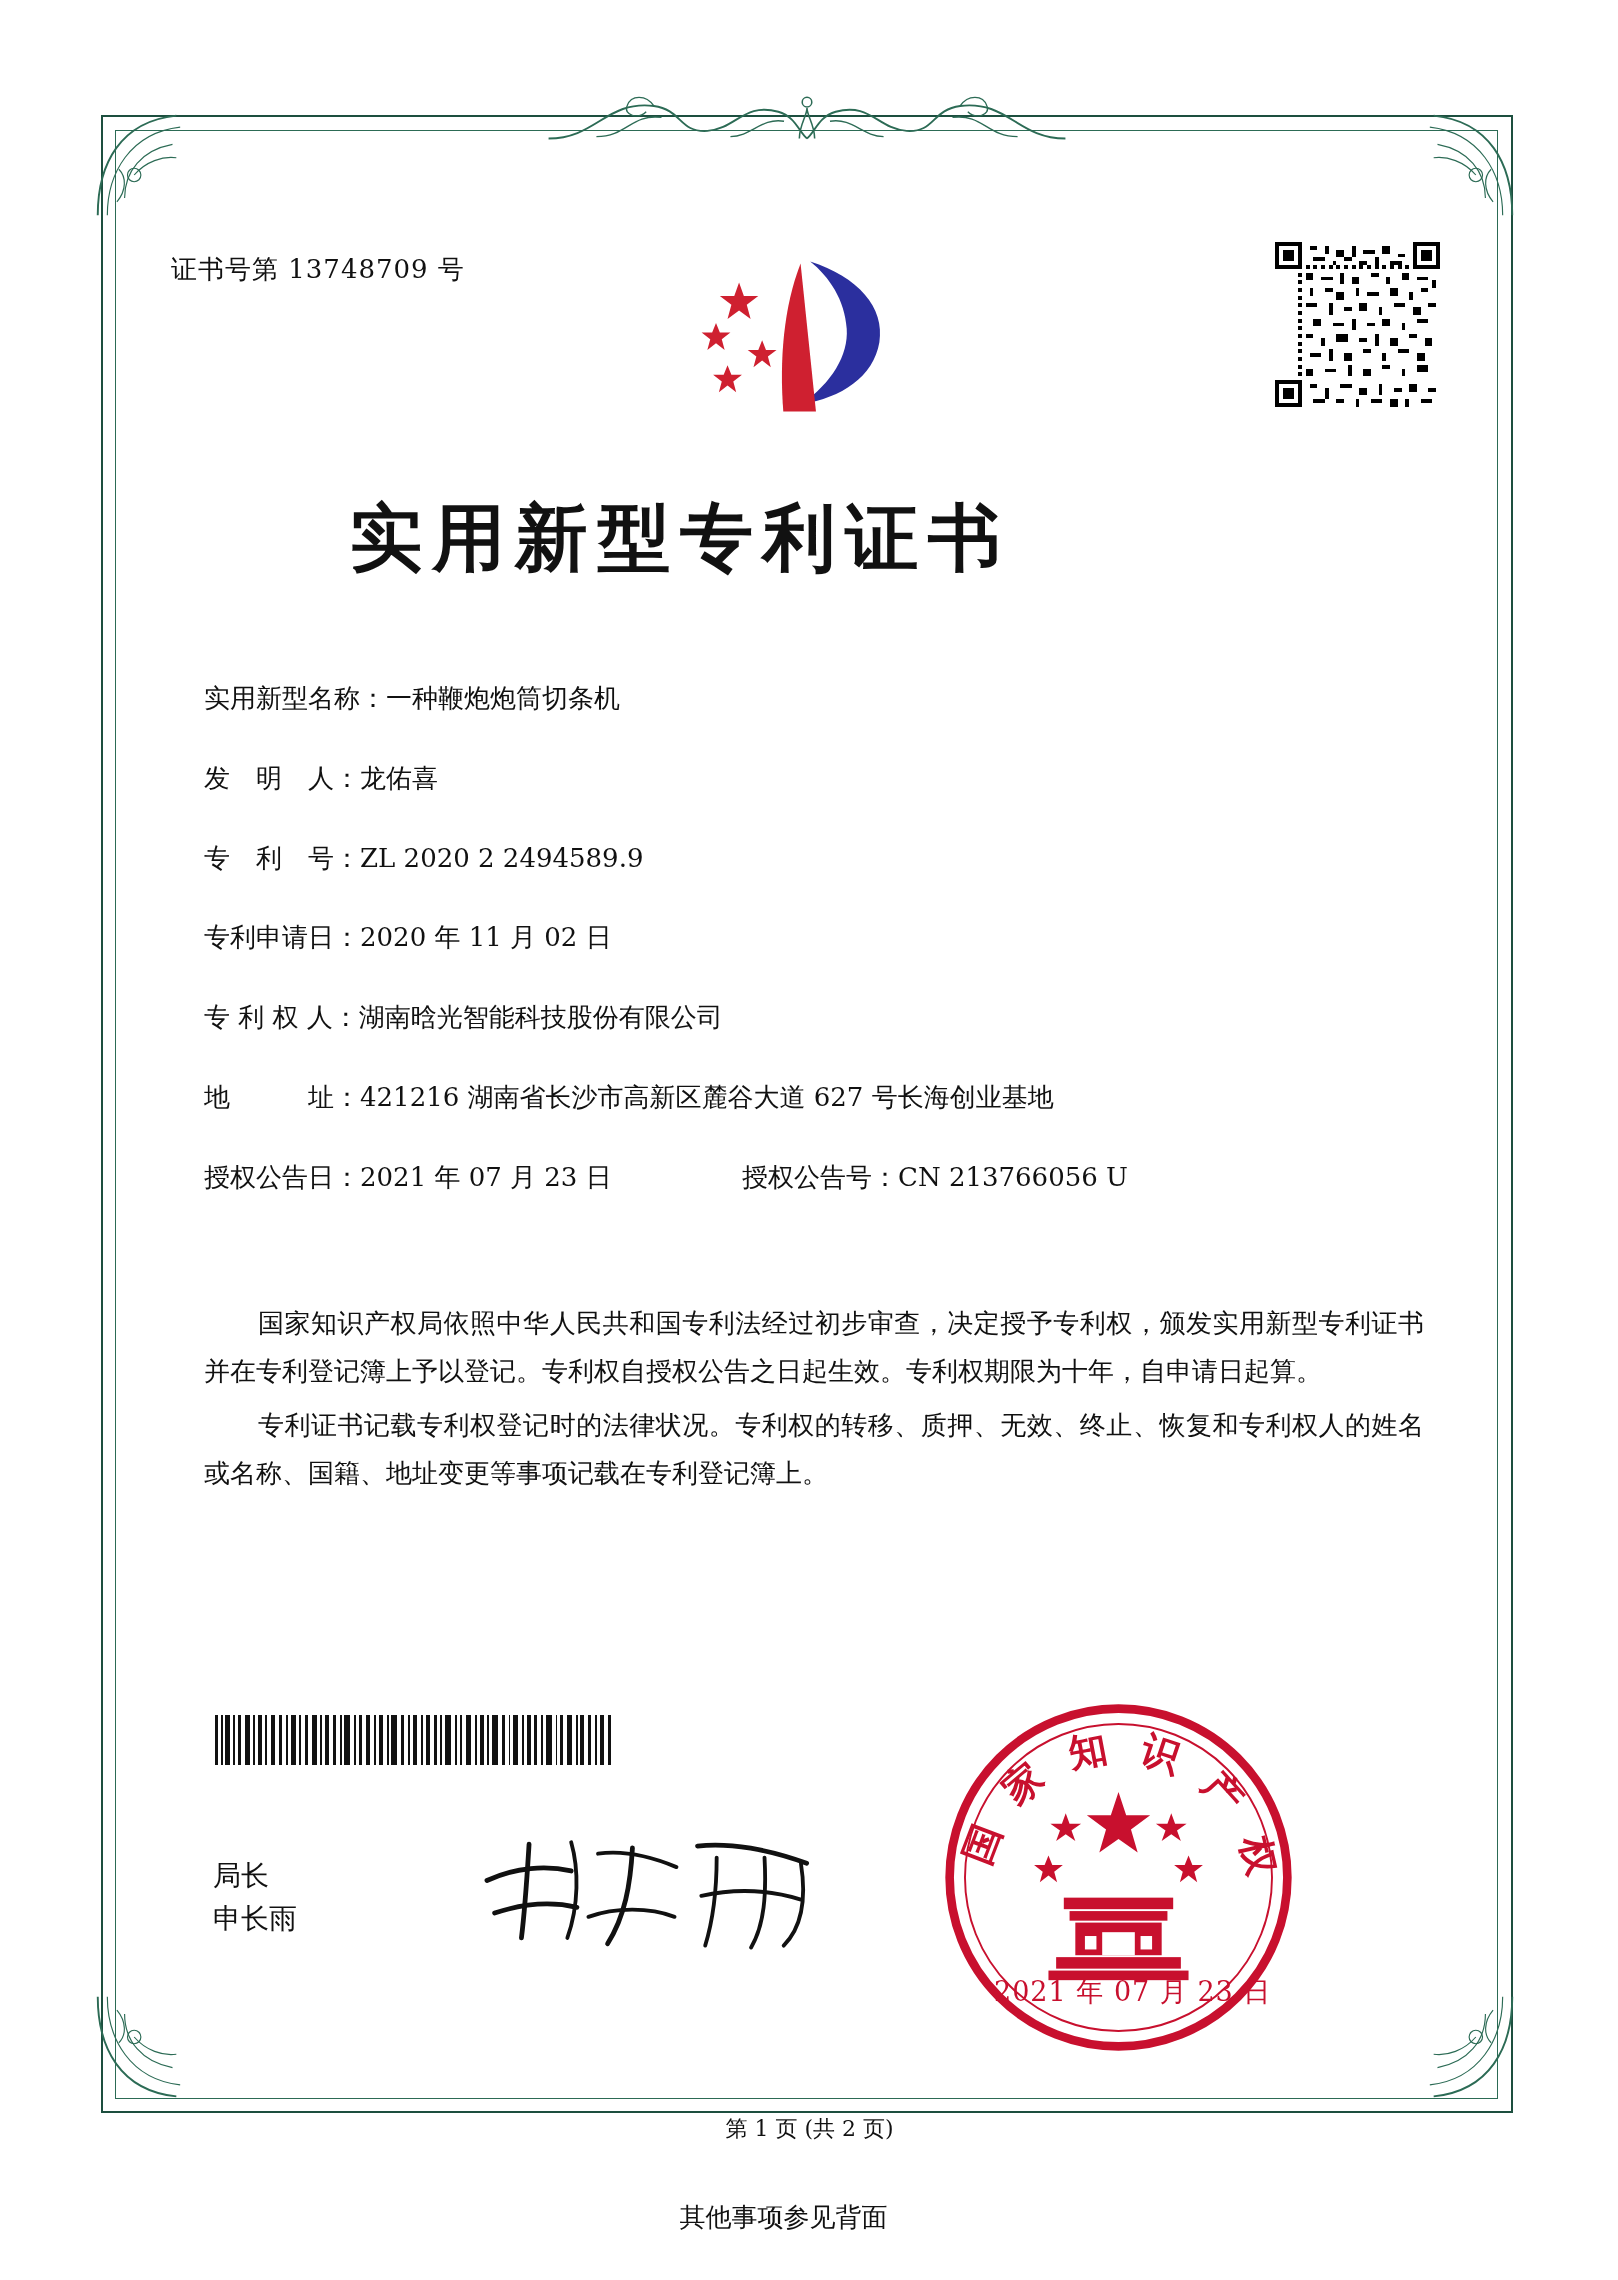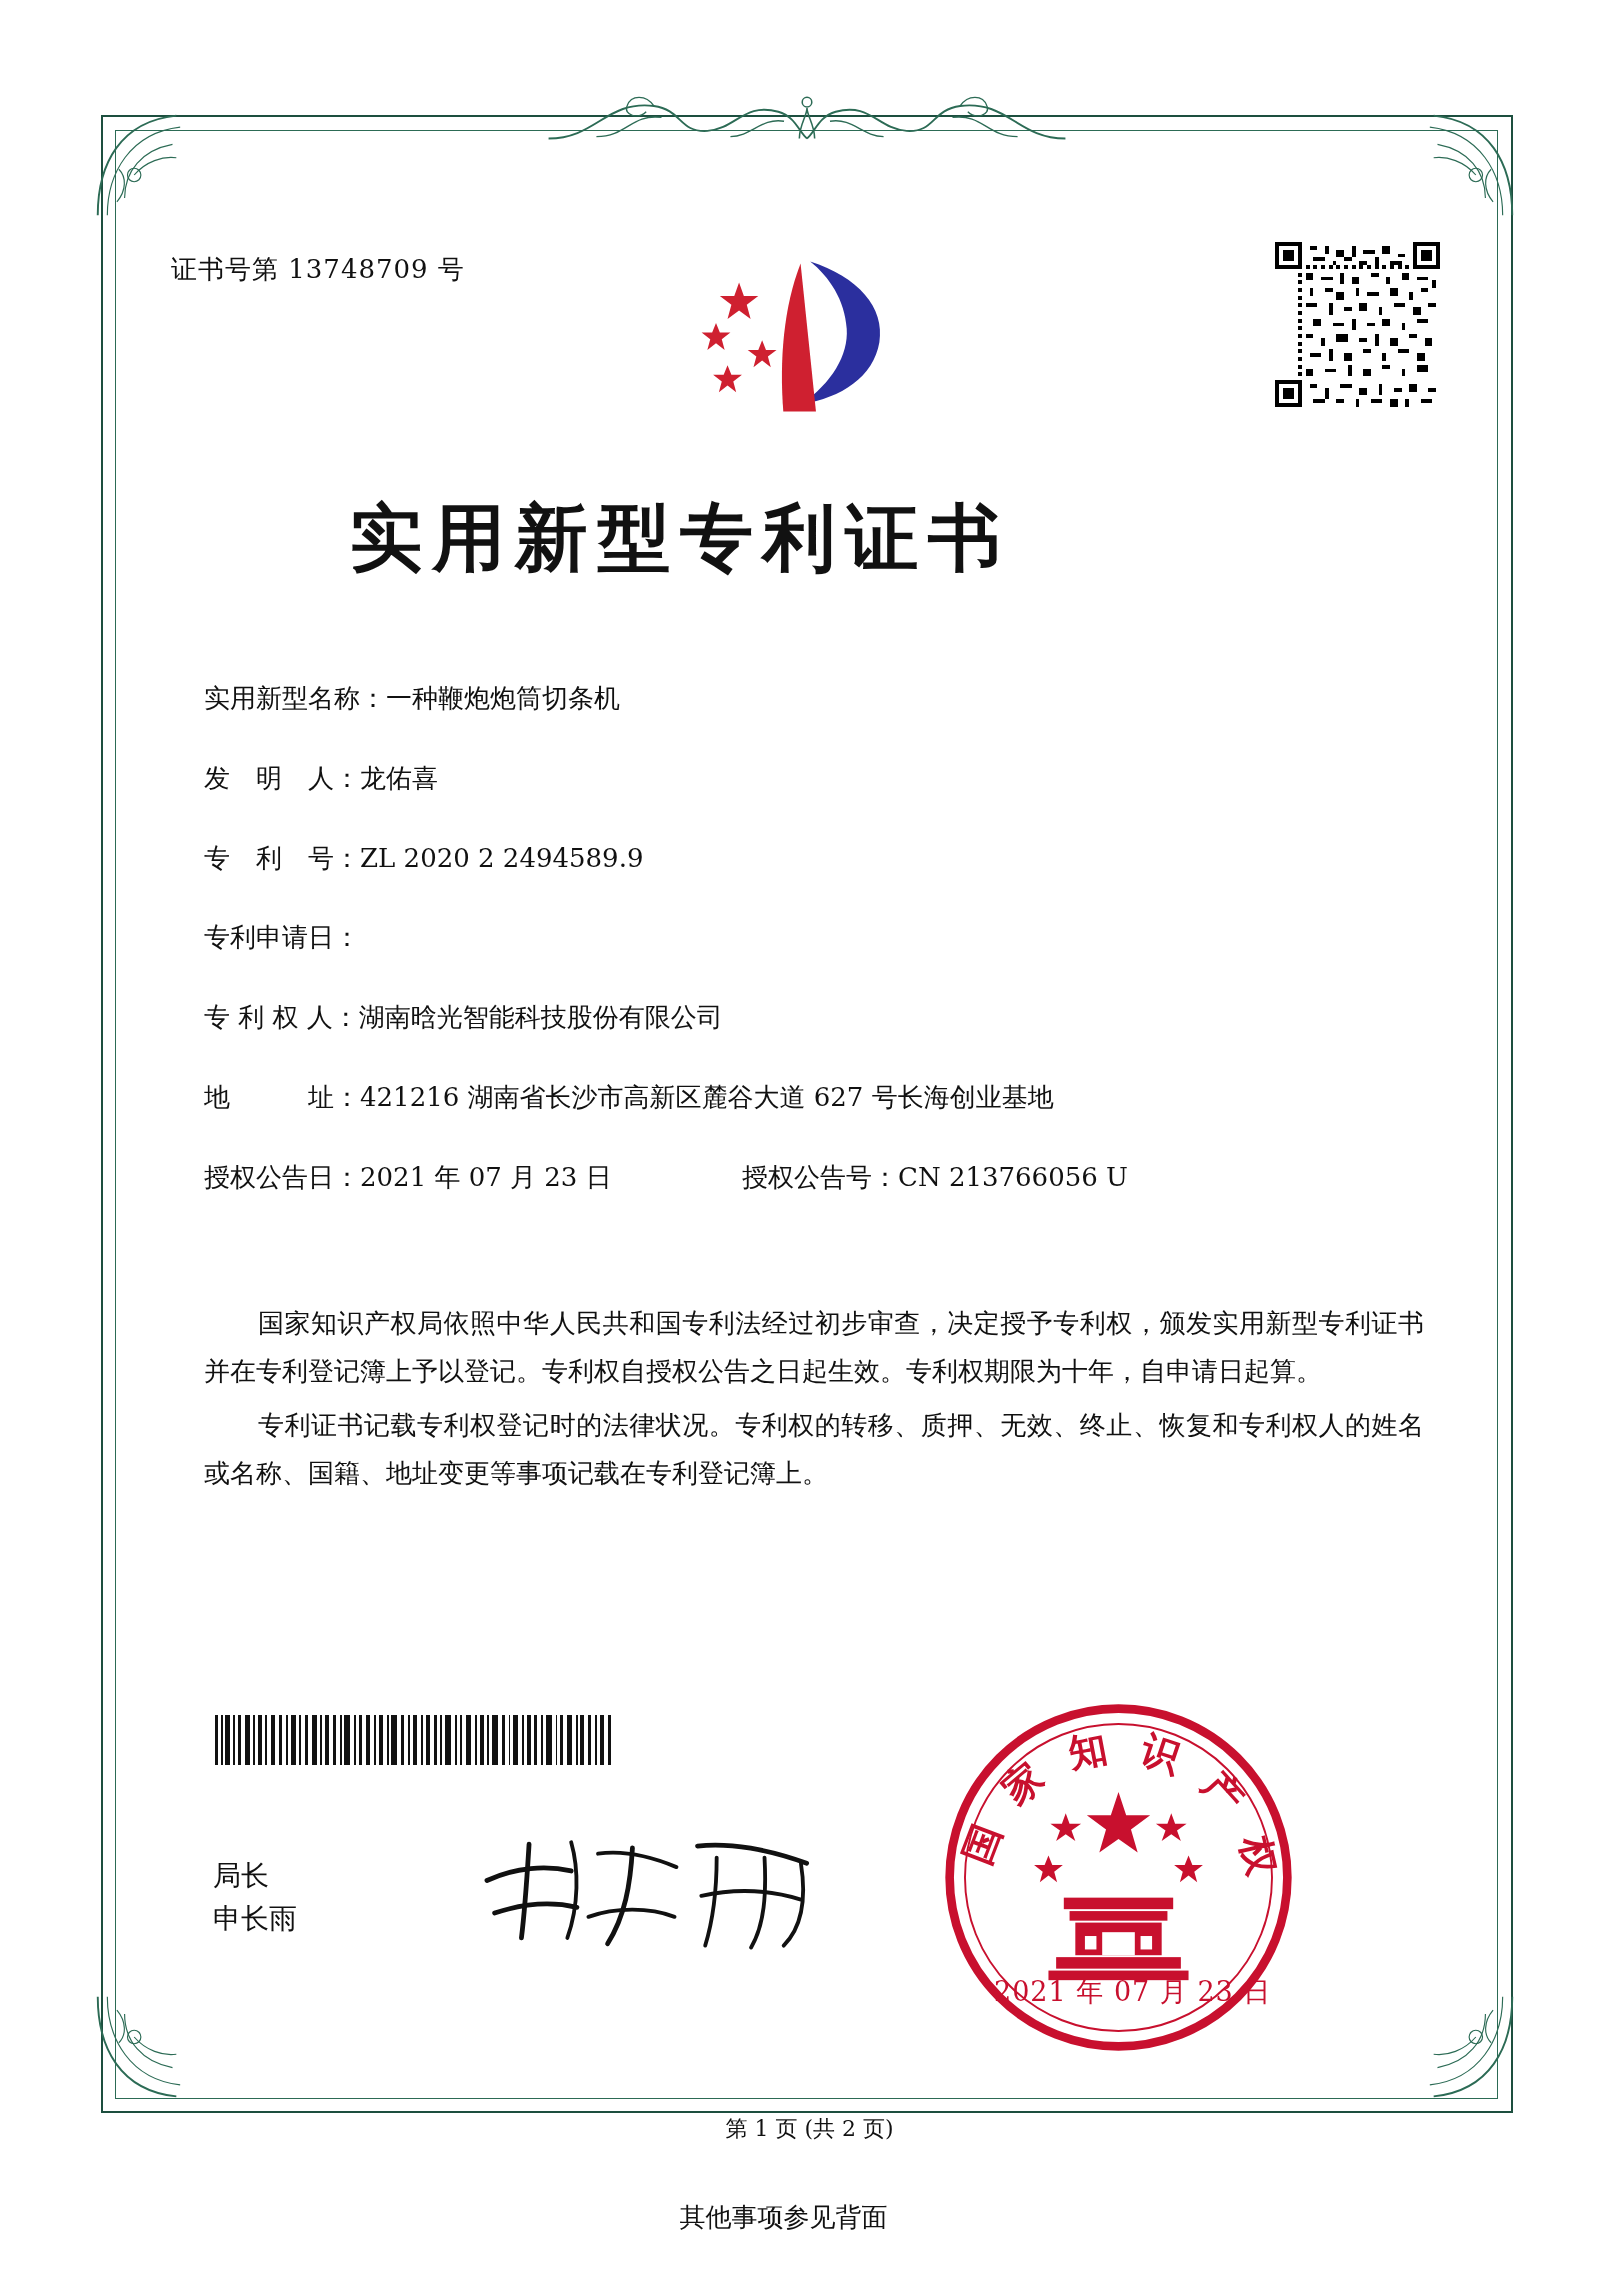--- a/index.html
+++ b/index.html
@@ -444,20 +444,21 @@
     <div class="row">
       <span class="label">发　明　人：</span>
       <span class="value">龙佑喜</span>
     </div>
     <div class="row">
       <span class="label">专　利　号：</span>
       <span class="value">ZL 2020 2 2494589.9</span>
     </div>
     <div class="row">
       <span class="label">专利申请日：</span>
+      <span class="value">2020 年 11 月 02 日</span>
     </div>
     <div class="row">
       <span class="label">专 利 权 人：</span>
       <span class="value">湖南晗光智能科技股份有限公司</span>
     </div>
     <div class="row">
       <span class="label">地　　　址：</span>
       <span class="value">421216 湖南省长沙市高新区麓谷大道 627 号长海创业基地</span>
     </div>
     <div class="row two-col">

